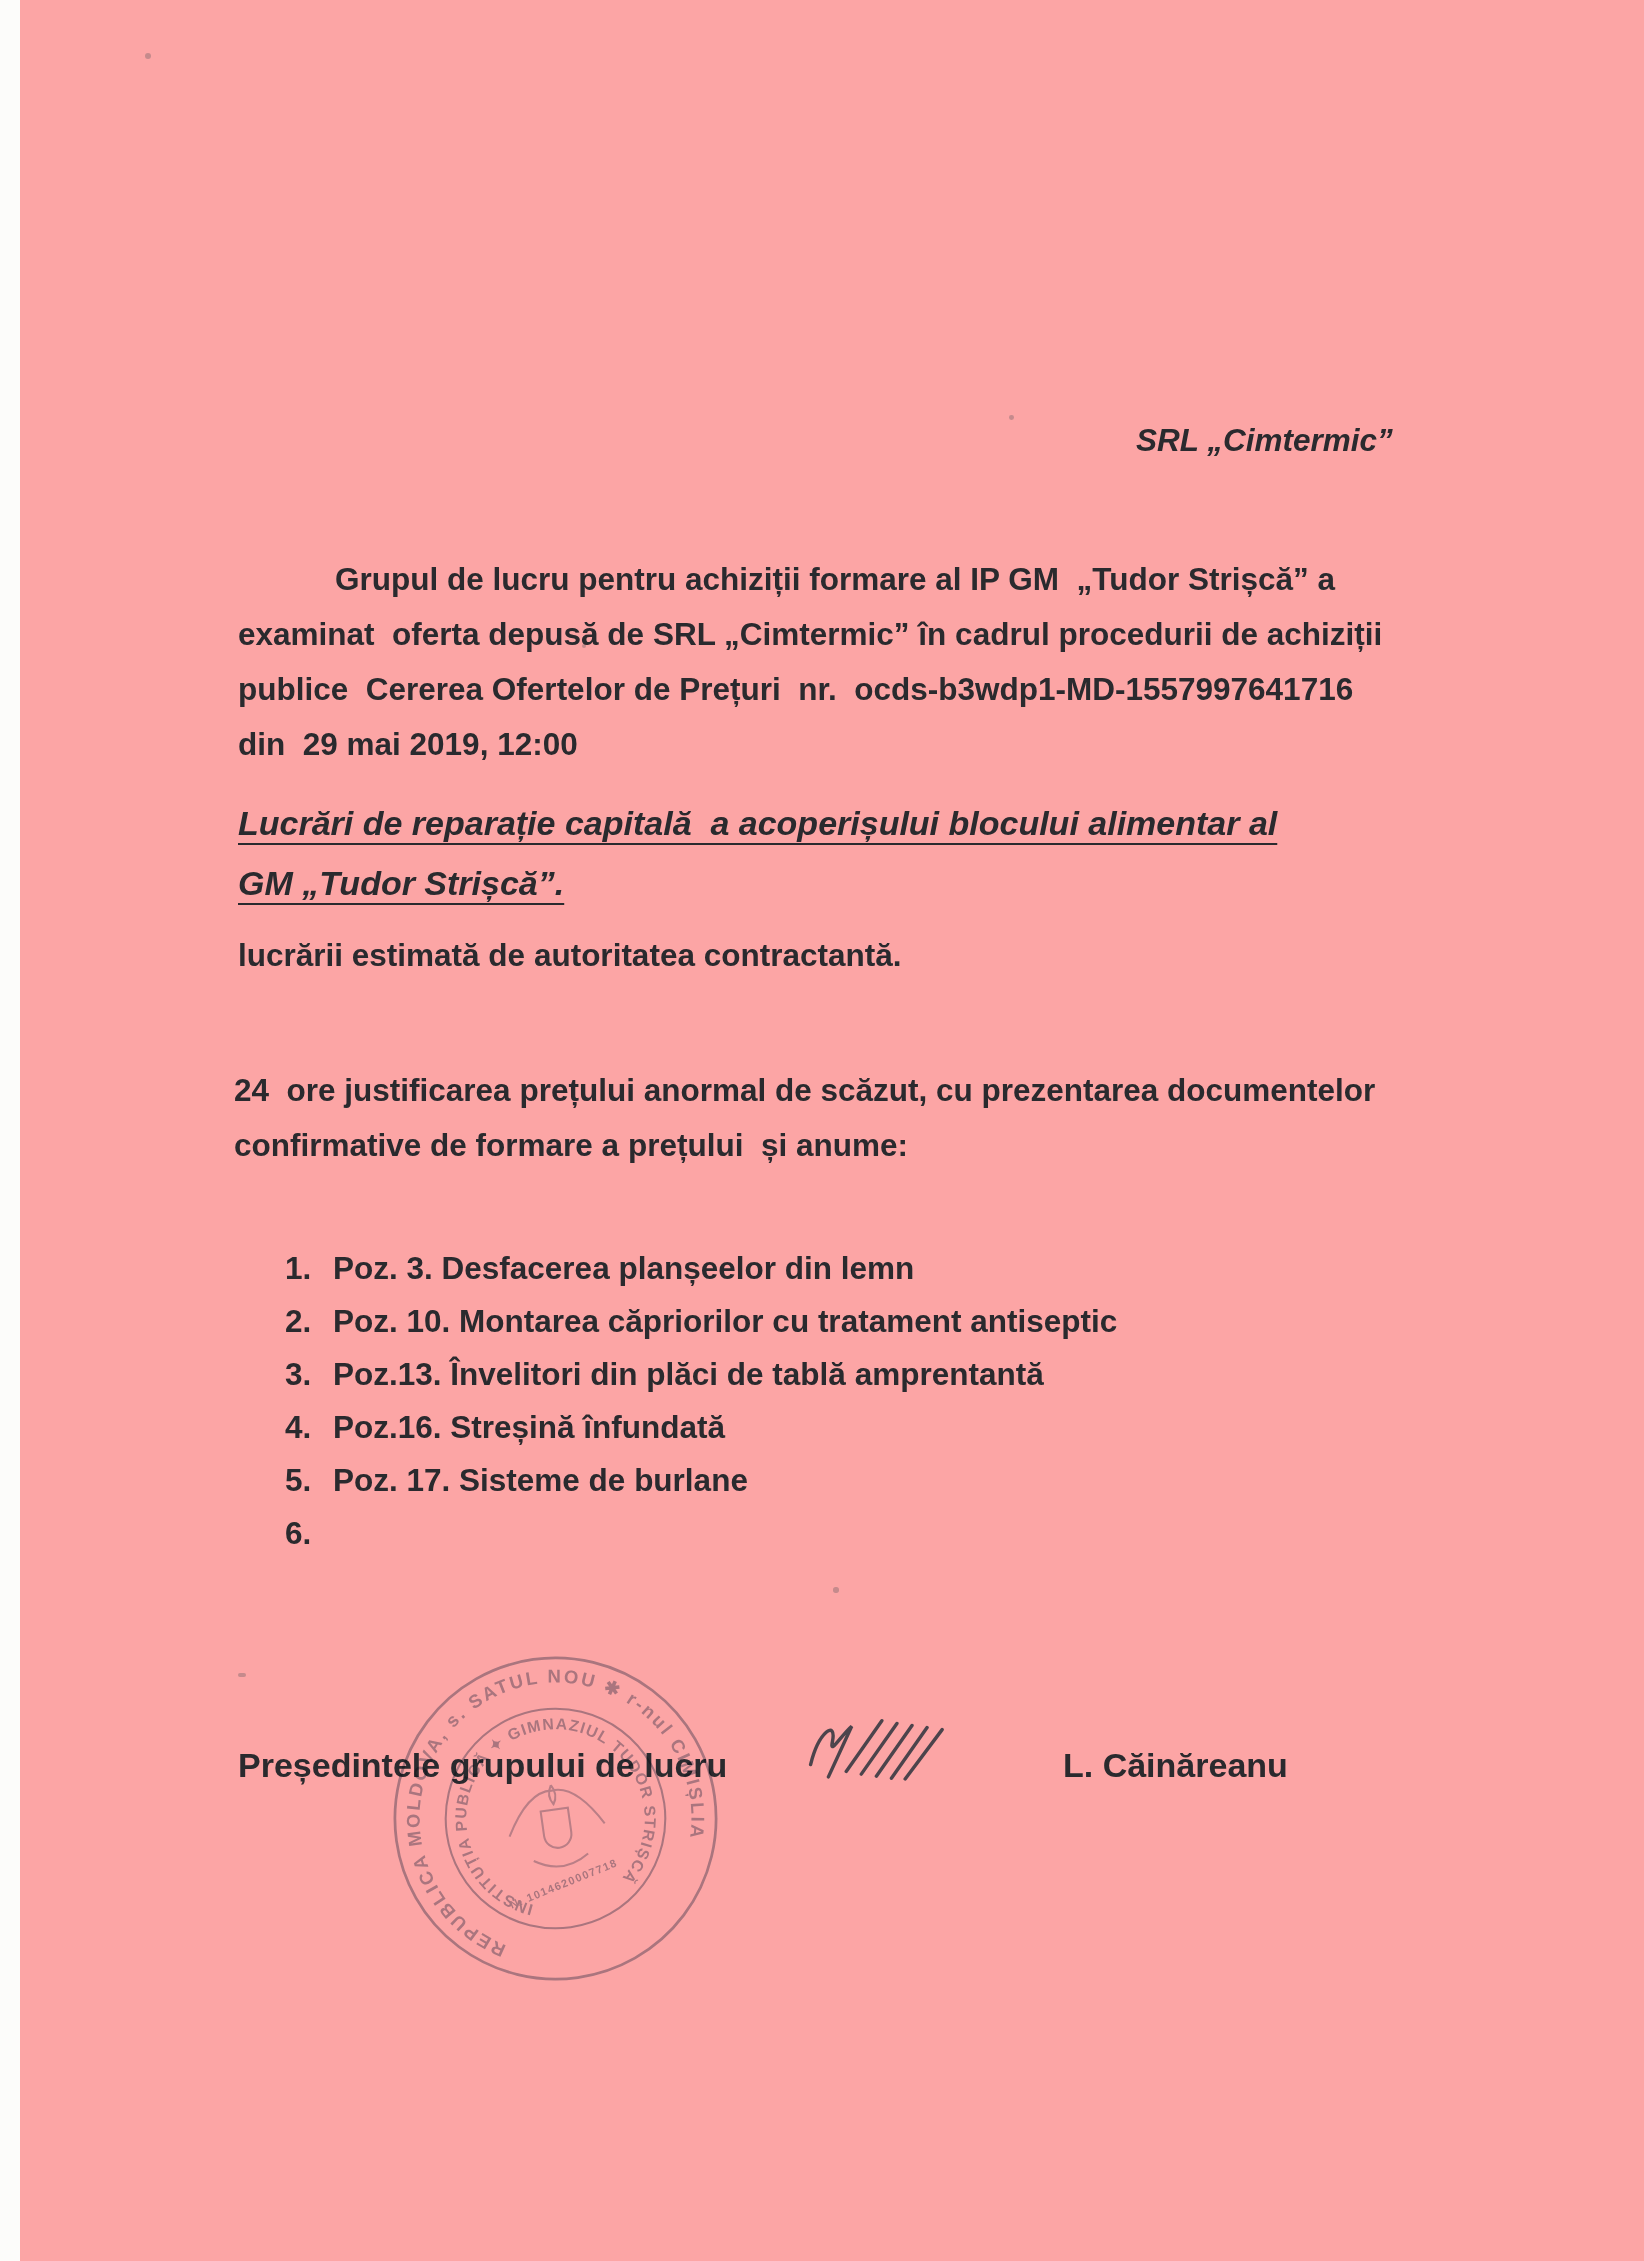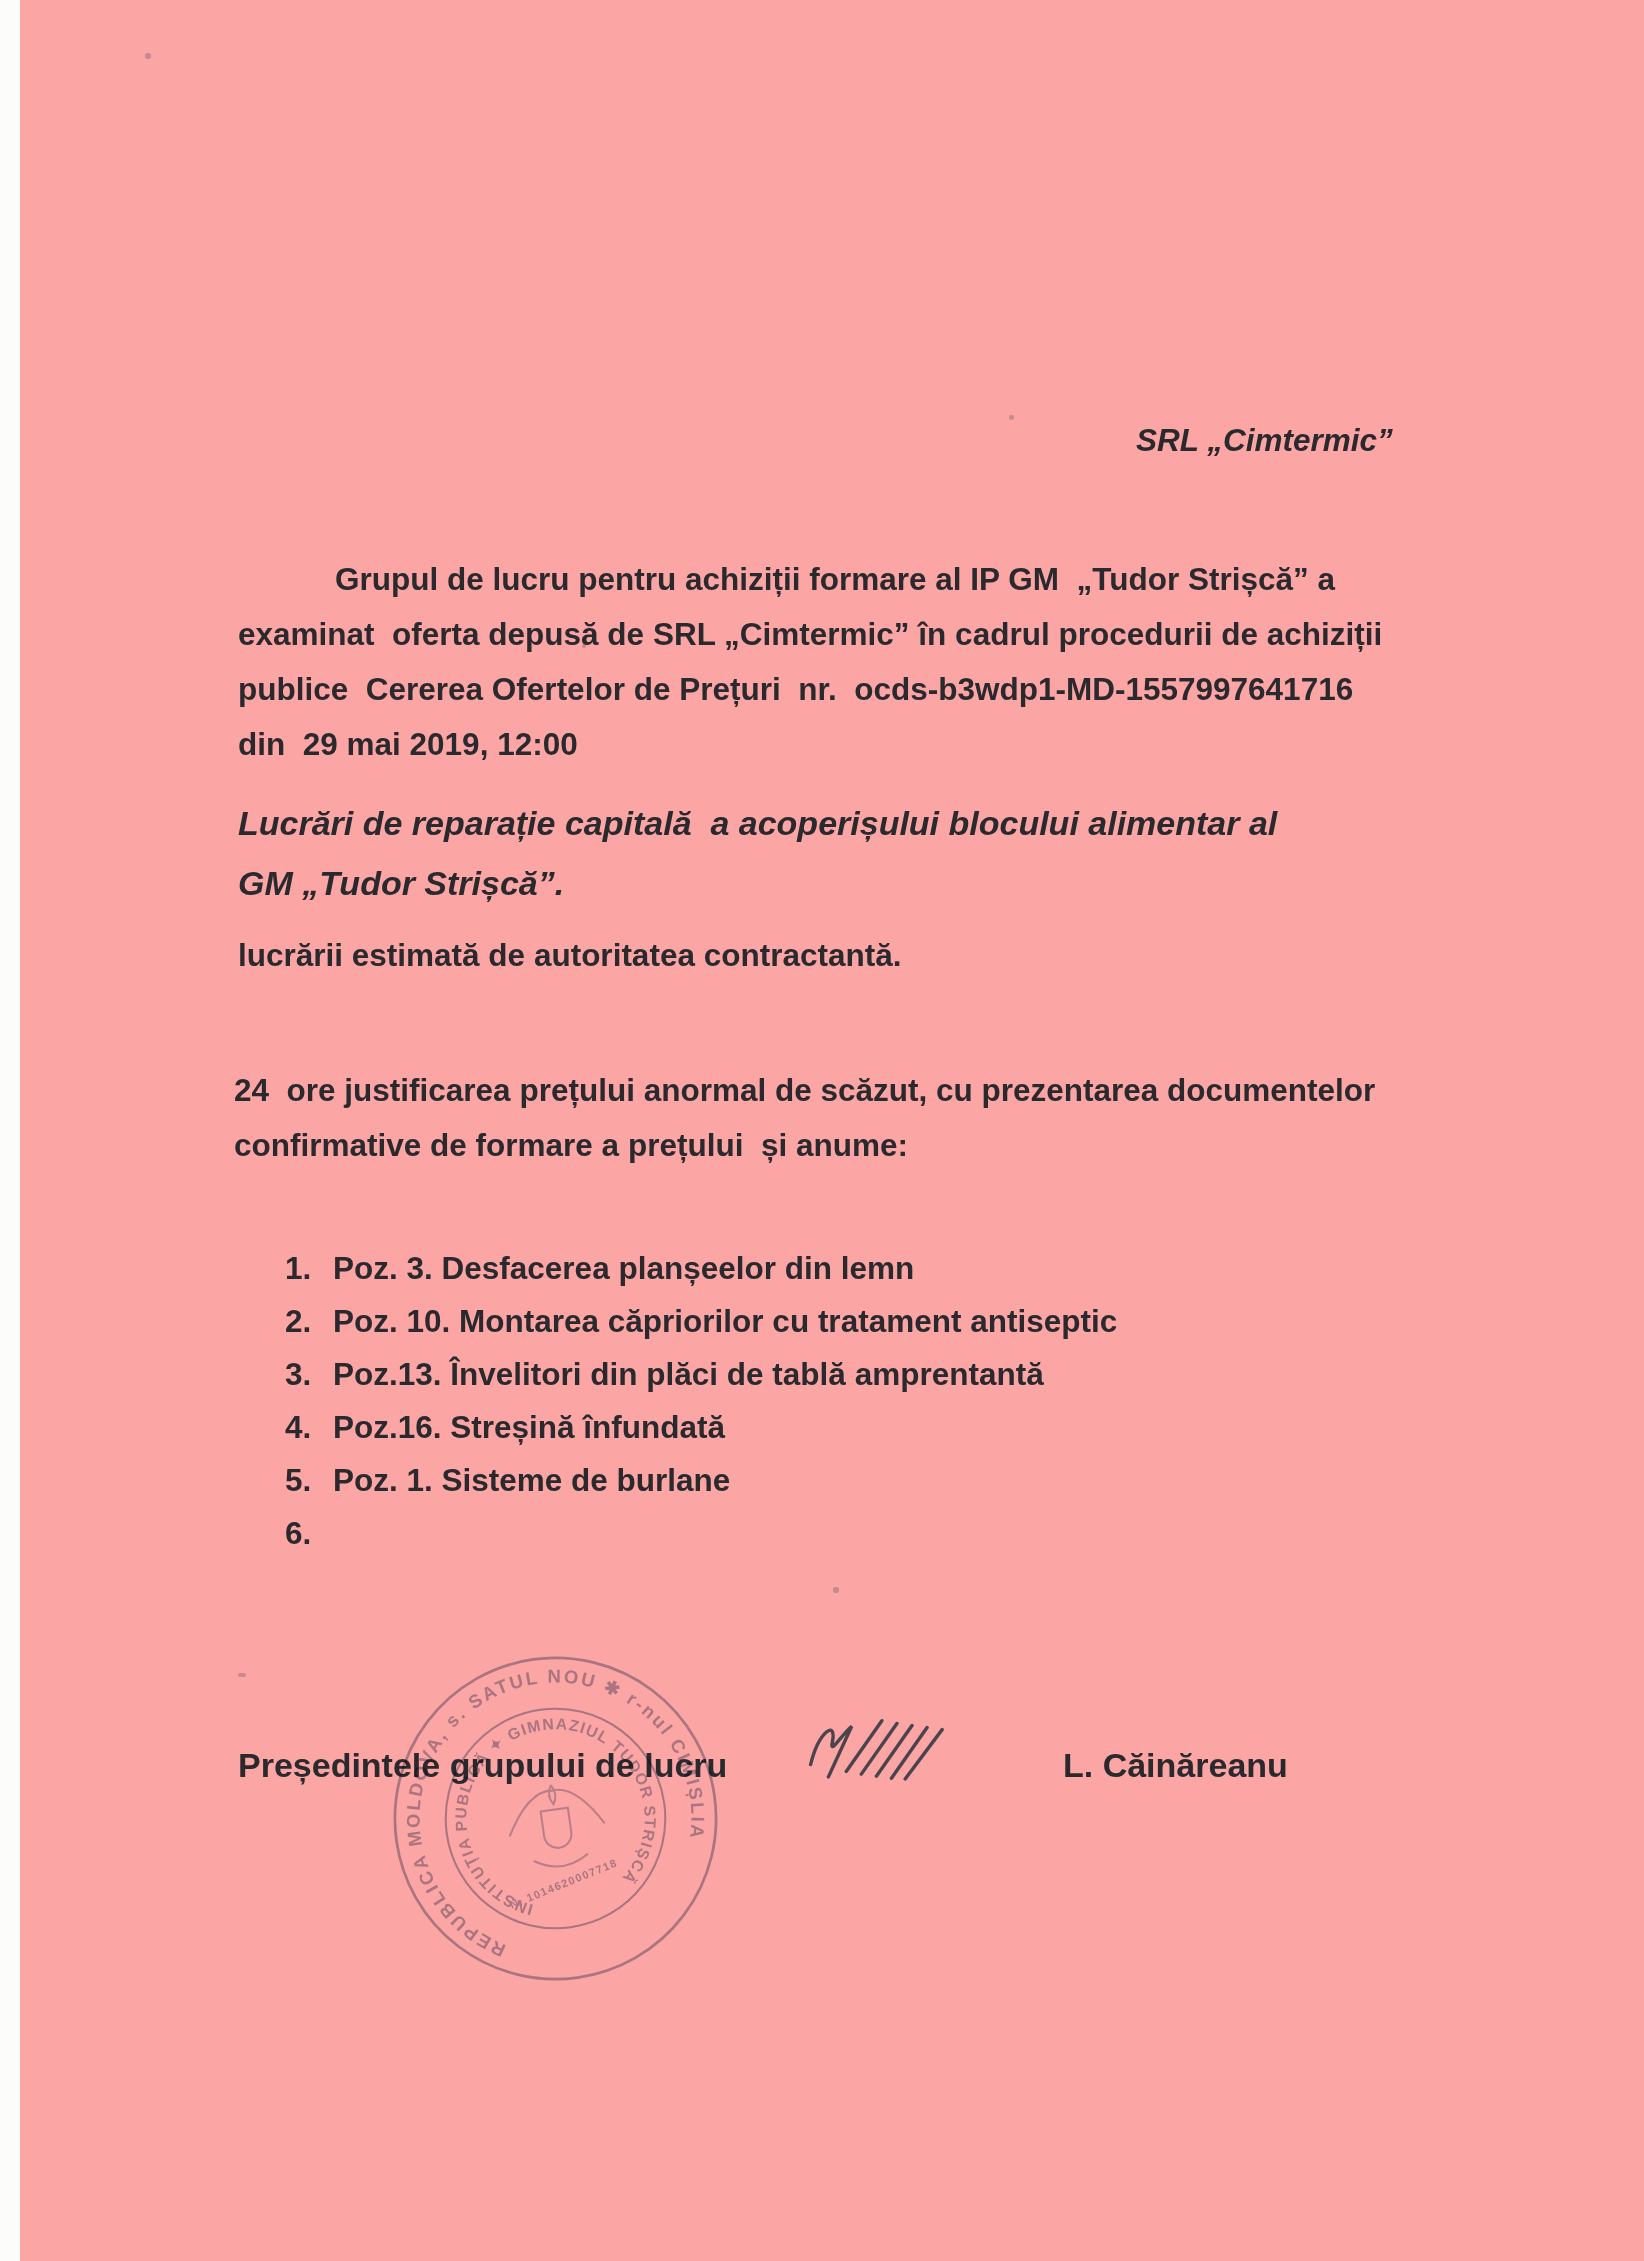--- a/index.html
+++ b/index.html
@@ -10,21 +10,21 @@
     overflow:hidden;
     margin-left:20px;
   }
   .block{position:absolute;}
   .ln{white-space:pre;display:block;}
   .letterhead{left:1116px;top:422px;font-size:31.5px;font-style:italic;}
   .intro{left:218px;top:552px;width:1336px;font-size:31.5px;line-height:55px;}
   .ind1{padding-left:97px;}
   .ind2{padding-left:79px;}
   .subject{left:218px;top:793px;width:1336px;font-size:34px;font-style:italic;line-height:60px;}
-  .subject .ln{text-decoration-thickness:2.4px;text-underline-offset:8.2px;}
+  .subject .ln{text-decoration:underline;text-decoration-thickness:2.4px;text-underline-offset:8.2px;}
   .para1{left:218px;top:928px;width:1336px;font-size:31.5px;line-height:55px;}
   .para2{left:214px;top:1063px;width:1343px;font-size:31.5px;line-height:55px;}
   .list{left:265px;top:1242px;font-size:31.5px;}
   .li-row{display:flex;line-height:53px;}
   .li-num{width:48px;flex:0 0 48px;}
   .signrole{left:218px;top:1746px;font-size:34px;}
   .signname{left:1043px;top:1746px;font-size:34px;}
   .autograph{position:absolute;left:781px;top:1710px;width:185px;height:81px;}
   .autograph path{stroke:#383a42;stroke-width:5;fill:none;stroke-linecap:round;opacity:.9;}
   .stamp{
@@ -82,21 +82,21 @@
     <div class="li-row">
       <span class="li-num">3.</span>
       <span class="li-txt">Poz.13. Învelitori din plăci de tablă amprentantă</span>
     </div>
     <div class="li-row">
       <span class="li-num">4.</span>
       <span class="li-txt">Poz.16. Streșină înfundată</span>
     </div>
     <div class="li-row">
       <span class="li-num">5.</span>
-      <span class="li-txt">Poz. 1. Sisteme de burlane</span>
+      <span class="li-txt">Poz. 17. Sisteme de burlane</span>
     </div>
     <div class="li-row">
       <span class="li-num">6.</span>
     </div>
   </div>
 
   <div class="block signrole">Președintele grupului de lucru</div>
 
   <svg class="autograph" viewBox="0 0 270 115">
     <path d="M14,78 C26,30 52,12 46,44 C41,66 58,36 74,22 L40,96

